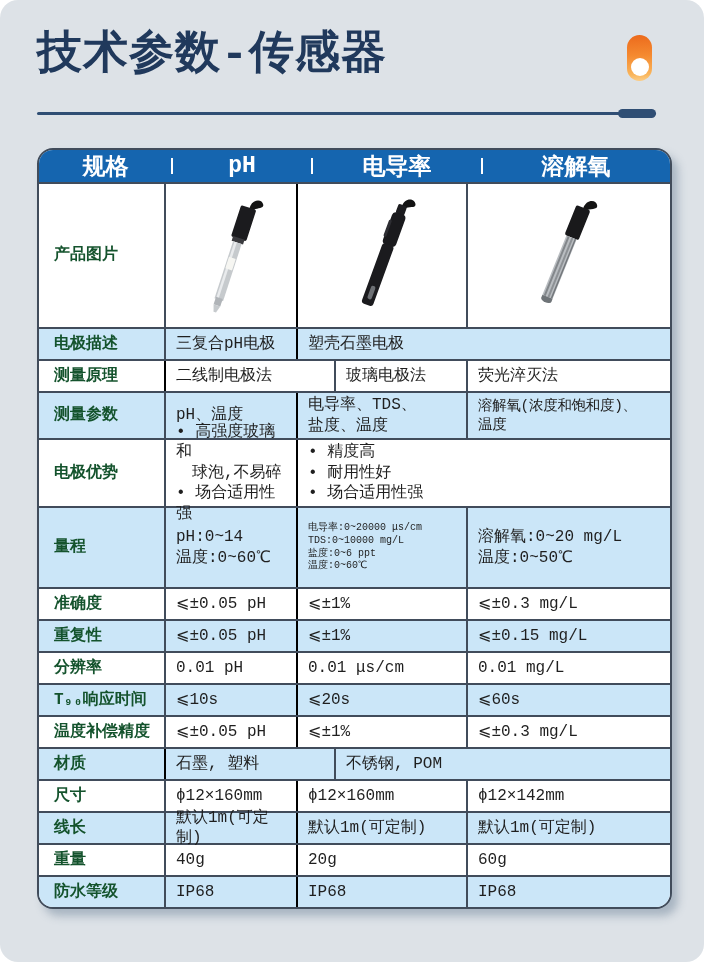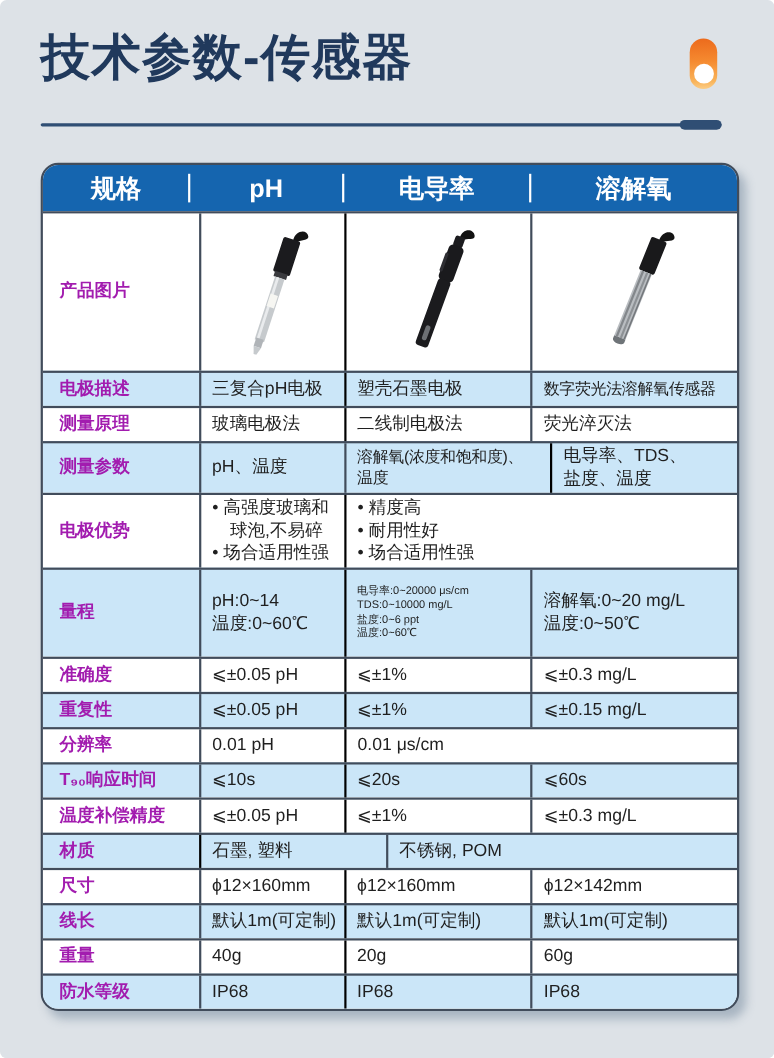--- a/index.html
+++ b/index.html
@@ -1,19 +1,19 @@
 <!DOCTYPE html>
 <html><head>
 <meta charset="utf-8">
 <style>
   html,body{margin:0;padding:0;background:#ffffff;}
   .page{
     position:relative;width:704px;height:962px;background:#dde2e7;
-    border-radius:6px;overflow:hidden;
-    font-family:Liberation Sans, sans-serif;
+    border-radius:18px;overflow:hidden;
+    font-family:Liberation Mono, monospace;
   }
   
   .page-title{
     position:absolute;left:37px;top:22px;margin:0;
     font-size:45px;font-weight:800;color:#20395c;letter-spacing:1px;
   }
   .title-badge{
     position:absolute;right:52px;top:35px;width:25px;height:46px;border-radius:13px;
     background:linear-gradient(178deg,#ec6a1c 0%,#f58a30 45%,#f9b55c 85%,#fbcf8a 100%);
   }
@@ -28,36 +28,36 @@
   .title-divider::after{
     content:"";position:absolute;right:0;top:-3px;width:38px;height:9px;
     border-radius:5px;background:#2f4e74;
   }
   
   .spec-table{
     position:absolute;left:37px;top:148px;width:631px;background:#ffffff;
     border:2px solid #414c5b;border-radius:16px;overflow:hidden;
     box-shadow:6px 7px 9px rgba(104,126,148,0.45);
   }
-  .thead{display:flex;height:42px;background:#1565af;justify-content:flex-end;}
+  .thead{display:flex;height:32px;background:#1565af;justify-content:flex-end;}
   .th{
     position:relative;display:flex;align-items:center;justify-content:center;
     color:#fff;font-weight:700;font-size:23px;box-sizing:border-box;
   }
   .th-1{width:133px}.th-2{width:140px}.th-3{width:170px}.th-4{width:188px}
   .th + .th::before{
     content:"";position:absolute;left:-1px;top:8px;bottom:8px;width:2px;background:#fff;
   }
   .tr{display:flex;border-top:2px solid #414c5b;background:#ffffff;}
   .tr.blue{background:#cbe6f8;}
   .td{
     box-sizing:border-box;display:flex;align-items:center;
     font-size:16px;color:#1f1f1f;line-height:1.28;white-space:pre-line;
   }
-  .td.label{width:142px;padding-left:15px;font-weight:700;color:#a21caf;}
+  .td.label{width:125px;padding-left:15px;font-weight:700;color:#14532d;}
   .td.c2{width:132px;border-left:2px solid #414c5b;padding:3px 6px 3px 10px;}
   .td.c3{width:170px;border-left:2px solid #000000;padding:3px 4px 3px 10px;}
   .td.c4{width:188px;border-left:2px solid #414c5b;padding:3px 4px 3px 10px;}
   .r-img{height:143px}
   .r-s{height:30px}
   .r-m{height:45px}
   .r-adv{height:66px}
   .r-range{height:79px}
   .r-range .c3{font-size:10px;}
   .fit{font-size:14.5px;letter-spacing:-0.3px;}
@@ -122,37 +122,36 @@
             <path d="M50.5 110 h11 v3 a5.5 3 0 0 1 -11 0 Z" fill="#6f7478"></path>
           </g>
         </svg>
       </div>
     </div>
 
     <div class="tr r-s blue">
       <div class="td label">电极描述</div>
       <div class="td c2">三复合pH电极</div>
       <div class="td c3">塑壳石墨电极</div>
-      <div class="td c4 fit">数字荧光法溶解氧传感器</div>
     </div>
 
     <div class="tr r-s">
       <div class="td label">测量原理</div>
+      <div class="td c3">二线制电极法</div>
       <div class="td c2">玻璃电极法</div>
-      <div class="td c3">二线制电极法</div>
       <div class="td c4">荧光淬灭法</div>
     </div>
 
     <div class="tr r-m blue">
       <div class="td label">测量参数</div>
       <div class="td c2">pH、温度</div>
+      <div class="td c3">电导率、TDS、
+盐度、温度</div>
       <div class="td c4 fit">溶解氧(浓度和饱和度)、
 温度</div>
-      <div class="td c3">电导率、TDS、
-盐度、温度</div>
     </div>
 
     <div class="tr r-adv">
       <div class="td label">电极优势</div>
       <div class="td c2">• 高强度玻璃和
 　球泡,不易碎
 • 场合适用性强</div>
       <div class="td c3">• 精度高
 • 耐用性好
 • 场合适用性强</div>
@@ -181,20 +180,21 @@
       <div class="td label">重复性</div>
       <div class="td c2">⩽±0.05 pH</div>
       <div class="td c3">⩽±1%</div>
       <div class="td c4">⩽±0.15 mg/L</div>
     </div>
 
     <div class="tr r-s">
       <div class="td label">分辨率</div>
       <div class="td c2">0.01 pH</div>
       <div class="td c3">0.01 μs/cm</div>
+      <div class="td c4">0.01 mg/L</div>
     </div>
 
     <div class="tr r-s blue">
       <div class="td label">T₉₀响应时间</div>
       <div class="td c2">⩽10s</div>
       <div class="td c3">⩽20s</div>
       <div class="td c4">⩽60s</div>
     </div>
 
     <div class="tr r-s">

